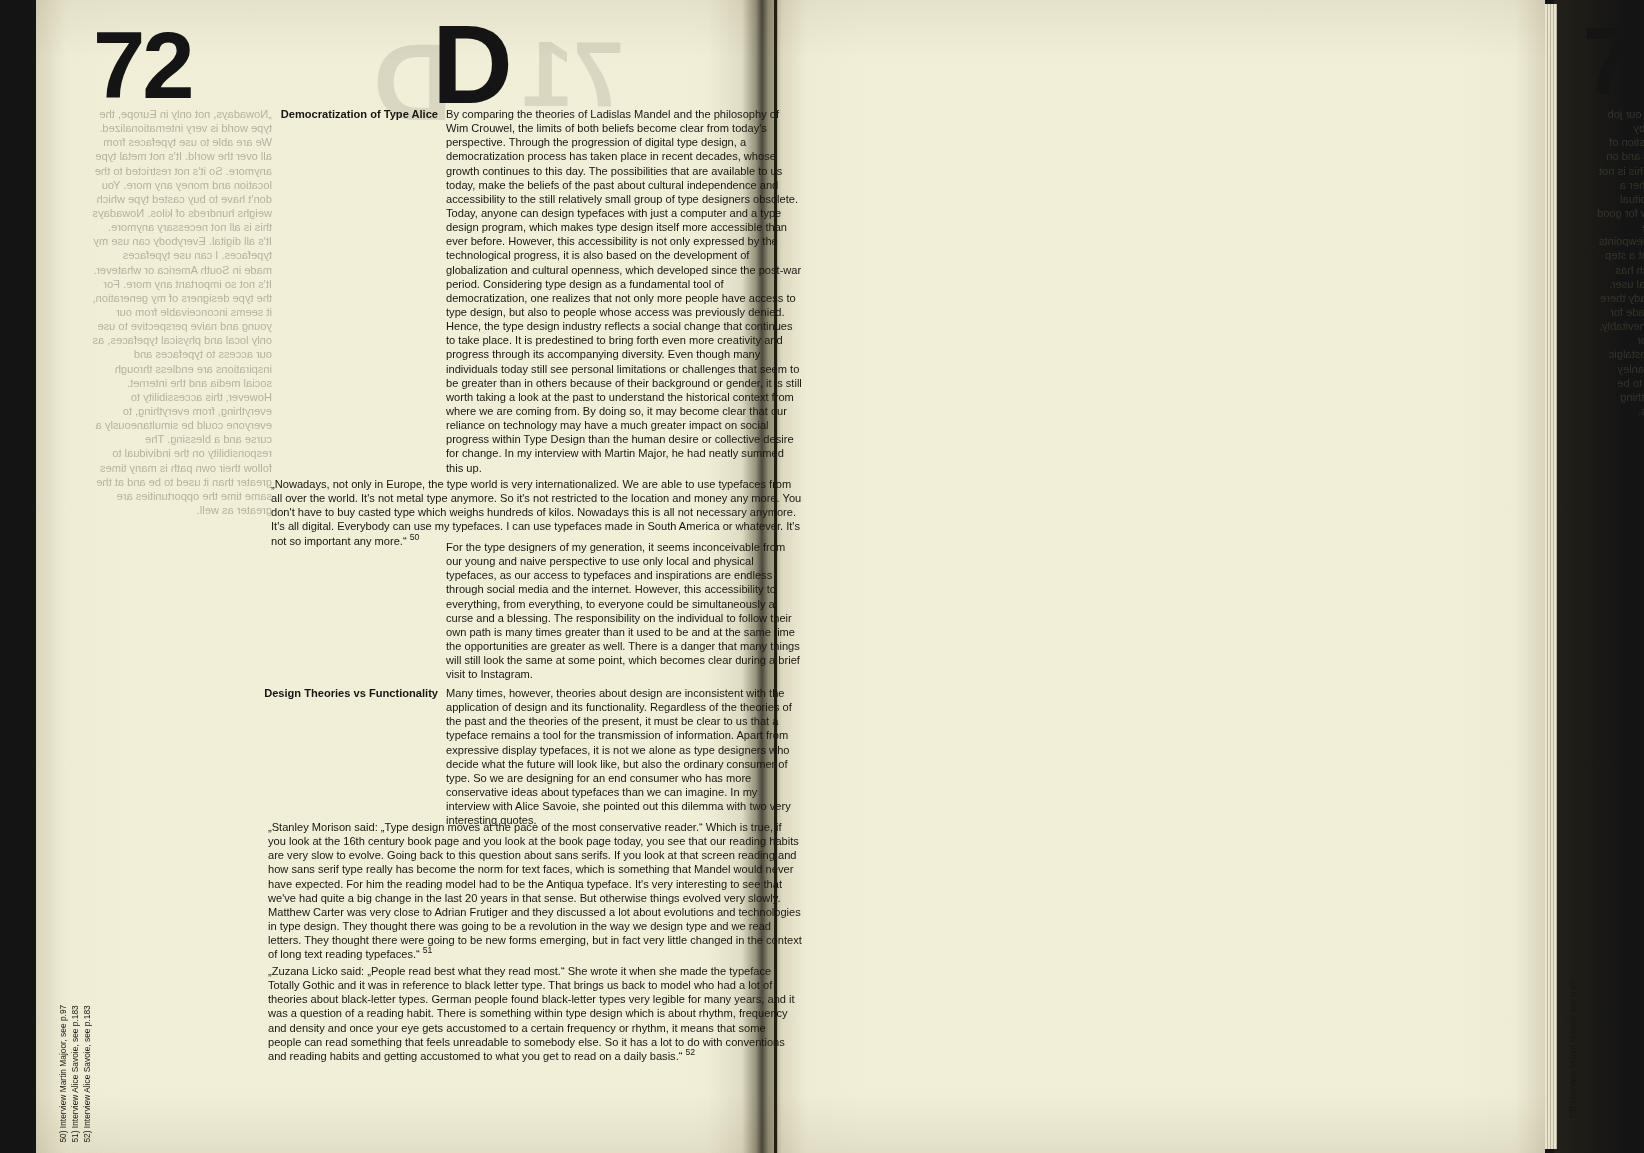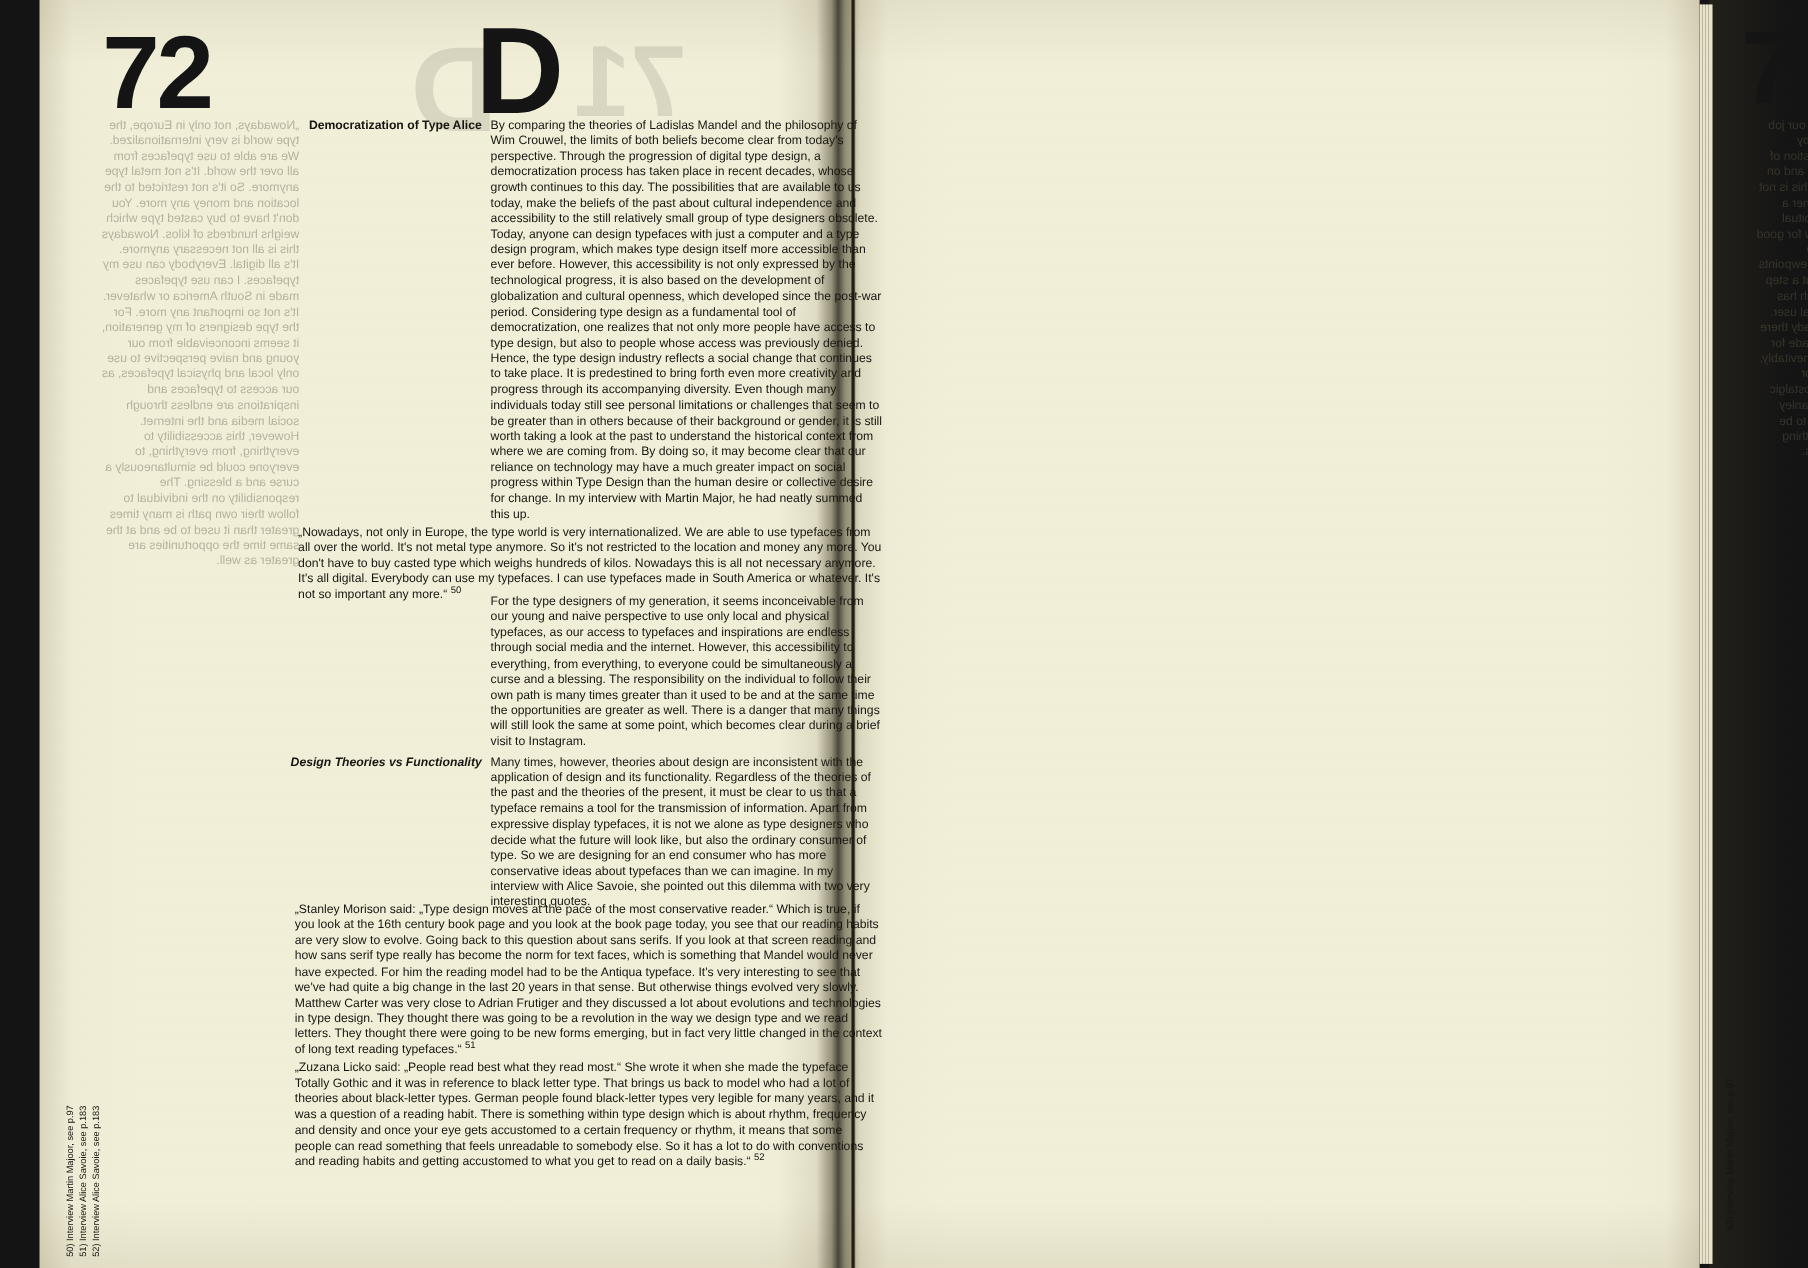--- a/index.html
+++ b/index.html
@@ -145,21 +145,21 @@
   }
 
   
   .quote { }
 
   
   .lp-sub1  { left: 232px; top: 107px; width: 170px; }
   .lp-body1 { left: 410px; top: 107px; width: 356px; }
   .lp-q1    { left: 235px; top: 477px; width: 531px; }
   .lp-body2 { left: 410px; top: 540px; width: 356px; }
-  .lp-sub2  { left: 205px; top: 686px; width: 197px; font-style: italic; }
+  .lp-sub2  { left: 205px; top: 686px; width: 197px; }
   .lp-body3 { left: 410px; top: 686px; width: 356px; }
   .lp-q2    { left: 232px; top: 820px; width: 534px; }
   .lp-q3    { left: 232px; top: 964px; width: 534px; }
 
   
   .vnotes {
     position: absolute;
     z-index: 14;
     font-size: 8.4px;
     line-height: 1.45;

